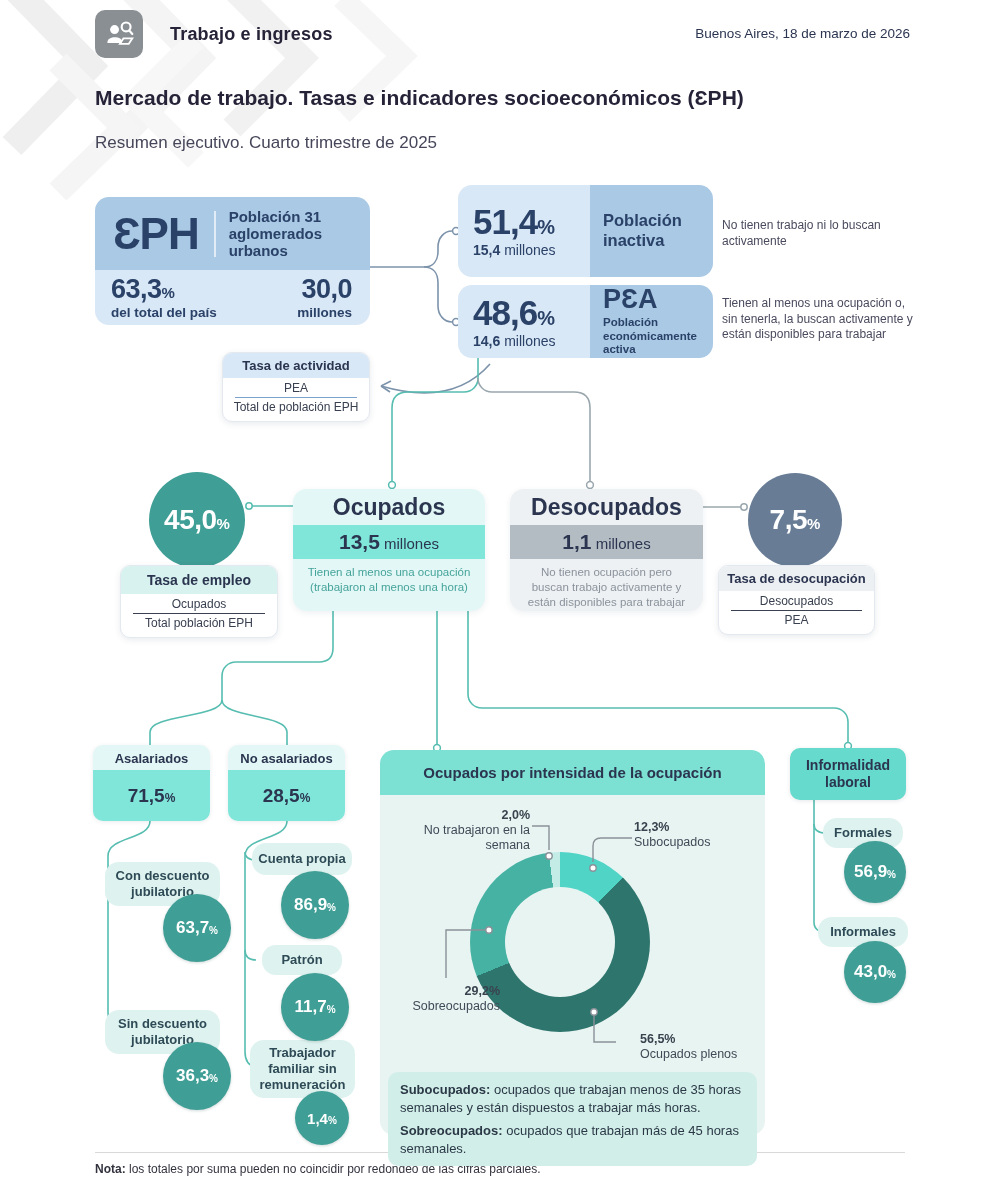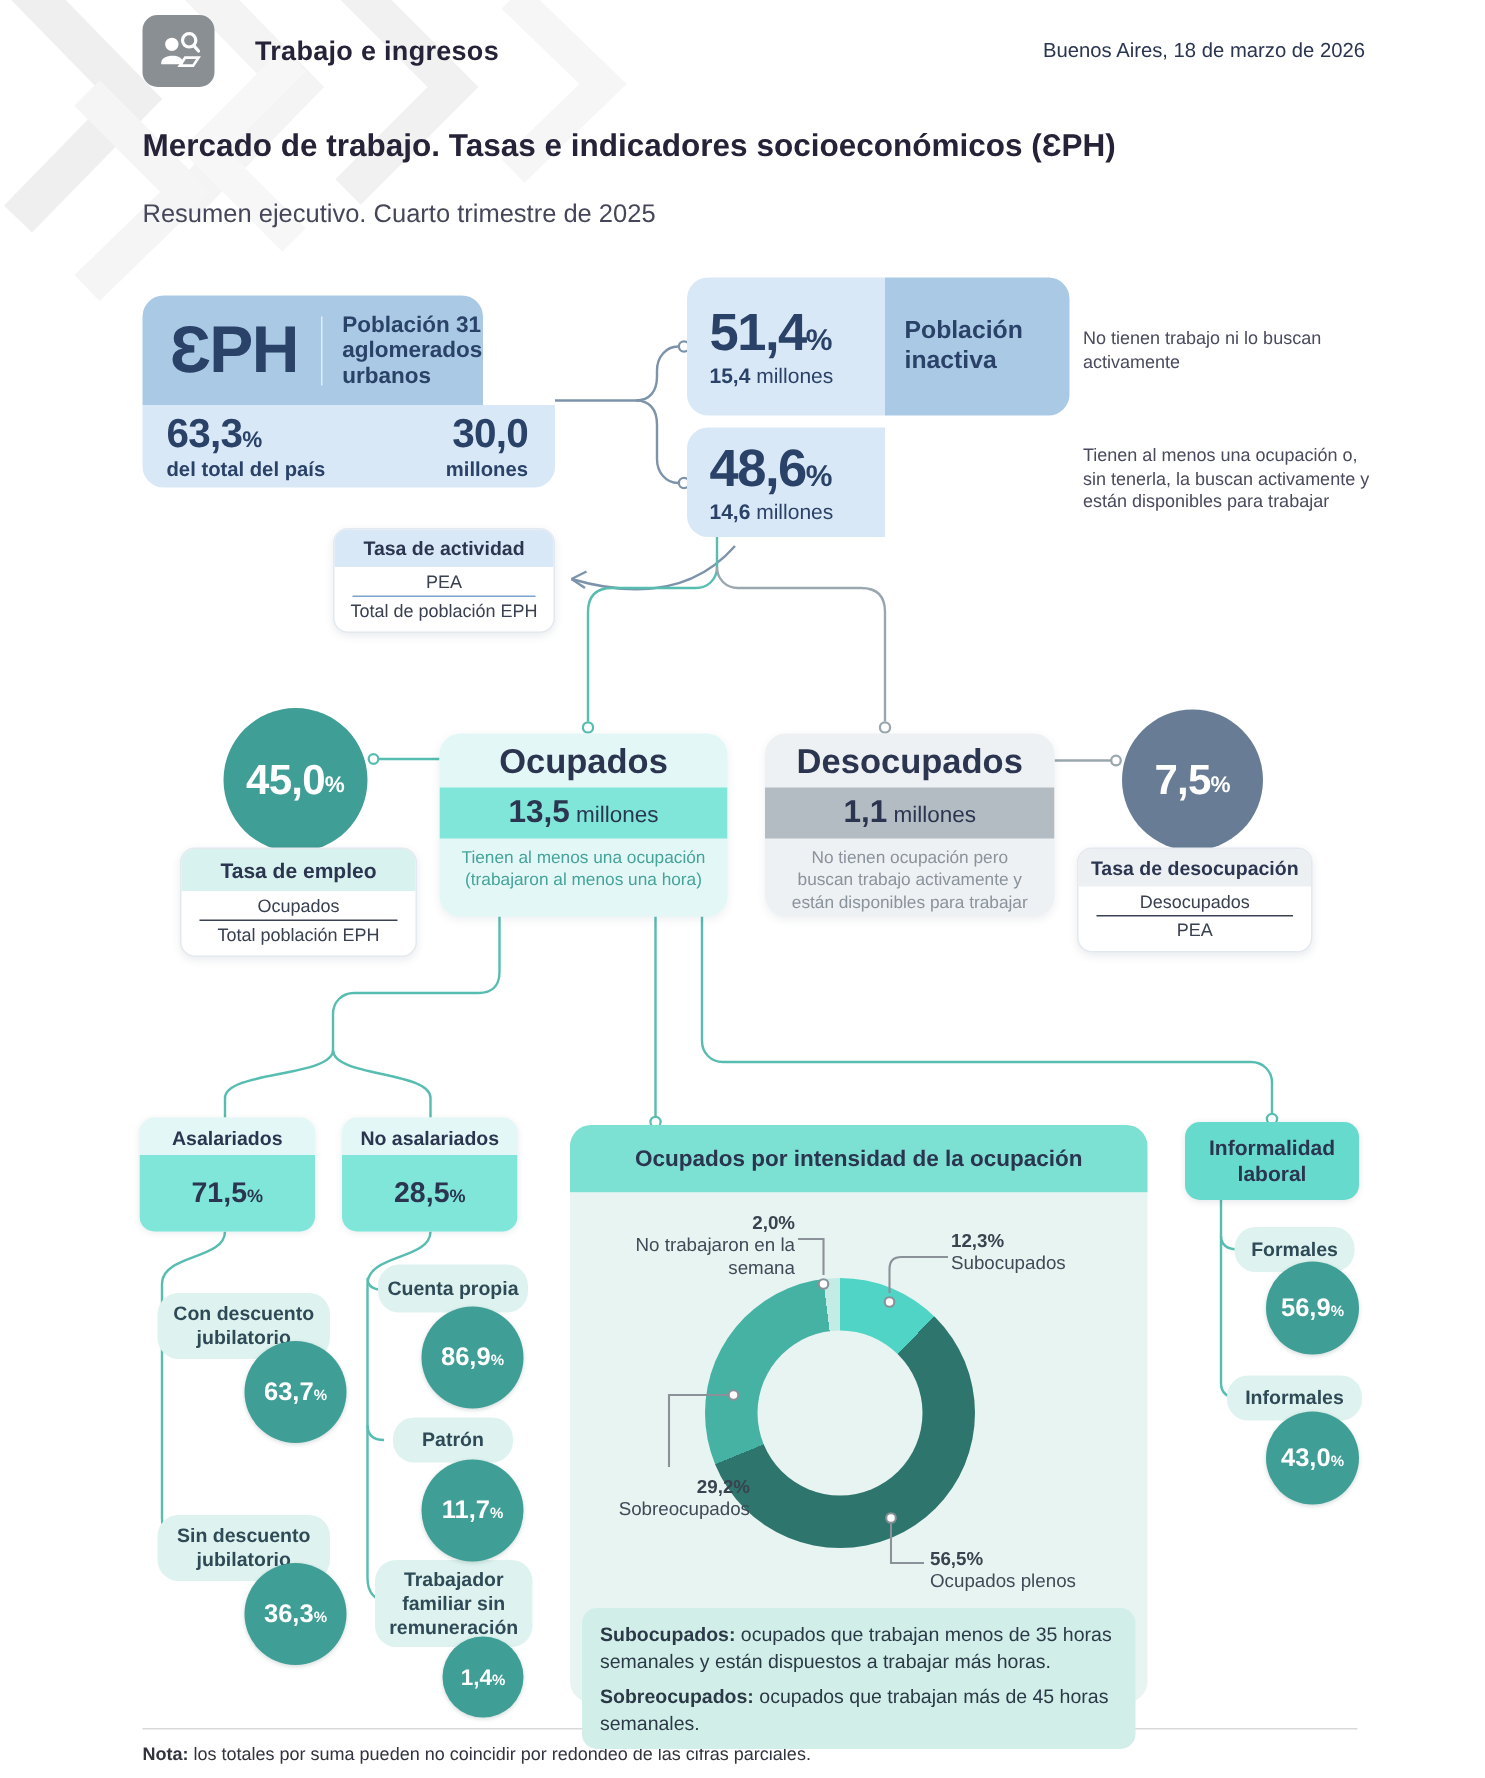--- a/index.html
+++ b/index.html
@@ -9,21 +9,21 @@
   }
   .abs{position:absolute;}
   
   .hicon{left:95px;top:10px;width:48px;height:48px;background:#8a8f94;border-radius:10px;
          display:flex;align-items:center;justify-content:center;}
   .seclabel{left:170px;top:24px;font-size:18px;font-weight:bold;color:#262338;letter-spacing:.2px;}
   .dateline{top:26px;right:80px;font-size:13.5px;font-weight:500;color:#2b3550;}
   .ptitle{left:95px;top:86px;width:840px;font-size:21px;font-weight:bold;color:#262338;}
   .psub{left:95px;top:133px;width:700px;font-size:17px;color:#46465a;}
   
-  .ephtop{left:95px;top:197px;width:227px;height:73px;background:var(--blue-mid);border-radius:14px 14px 0 0;
+  .ephtop{left:95px;top:197px;width:275px;height:73px;background:var(--blue-mid);border-radius:14px 14px 0 0;
           display:flex;align-items:center;}
   .ephlogo{font-size:44px;font-weight:bold;color:var(--blue-navy);padding-left:18px;letter-spacing:-1px;}
   .ephdiv{width:2px;height:46px;background:rgba(255,255,255,.65);margin:0 13px 0 15px;}
   .ephscope{width:122px;font-size:15px;font-weight:bold;color:var(--blue-navy);line-height:1.15;}
   .ephbot{left:95px;top:270px;width:275px;height:55px;background:var(--blue-light);border-radius:0 0 14px 14px;
           display:flex;justify-content:space-between;padding:6px 18px 0 16px;box-sizing:border-box;}
   .bignum{font-size:27px;font-weight:bold;color:var(--blue-navy);line-height:1;letter-spacing:-.5px;}
   .bignum .u{font-size:15px;font-weight:bold;}
   .bigsub{font-size:13.5px;font-weight:600;color:var(--blue-navy);margin-top:2px;}
   
@@ -208,20 +208,24 @@
     <div class="popname">Población inactiva</div>
   </div>
 </div>
 <div class="abs sidedesc" style="left:722px;top:218px;width:190px">No tienen trabajo ni lo buscan activamente</div>
 
 <div class="abs popbox" style="left:458px;top:285px;width:255px;height:73px">
   <div class="pop-l" style="width:132px">
     <div class="hugenum"><span>48,6</span><span class="u">%</span></div>
     <div class="mill"><b>14,6</b> <span>millones</span></div>
   </div>
+  <div class="pop-r" style="width:123px">
+    <div class="peaacr">PƐA</div>
+    <div class="peaname">Población económicamente activa</div>
+  </div>
 </div>
 <div class="abs sidedesc" style="left:722px;top:296px;width:196px">Tienen al menos una ocupación o, sin tenerla, la buscan activamente y están disponibles para trabajar</div>
 
 <div class="abs wbox" style="left:222px;top:352px;width:148px">
   <div class="wbox-head wh-blue">Tasa de actividad</div>
   <div class="frac">
     <div>PEA</div>
     <div class="fbar fbar-blue"></div>
     <div>Total de población EPH</div>
   </div>
@@ -318,21 +322,21 @@
   <span>No trabajaron en la semana</span>
 </div>
 <div class="abs dlabel" style="left:634px;top:820px;width:110px;z-index:2">
   <b>12,3%</b><br>
   <span>Subocupados</span>
 </div>
 <div class="abs dlabel dl-r" style="left:385px;top:984px;width:115px;z-index:2">
   <b>29,2%</b><br>
   <span>Sobreocupados</span>
 </div>
-<div class="abs dlabel" style="left:620px;top:1032px;width:140px;z-index:2">
+<div class="abs dlabel" style="left:640px;top:1032px;width:140px;z-index:2">
   <b>56,5%</b><br>
   <span>Ocupados plenos</span>
 </div>
 
 <svg class="overlay" width="990" height="1185" style="z-index:3">
   <path class="ln-lead" d="M 532 826 H 549 V 850"></path>
     <circle class="dot-lead" cx="549" cy="856" r="3.2"></circle>
   <path class="ln-lead" d="M 632 838 H 601 Q 593 838 593 846 V 862"></path>
     <circle class="dot-lead" cx="593" cy="868" r="3.2"></circle>
   <path class="ln-lead" d="M 486 930 H 446 V 978"></path>

